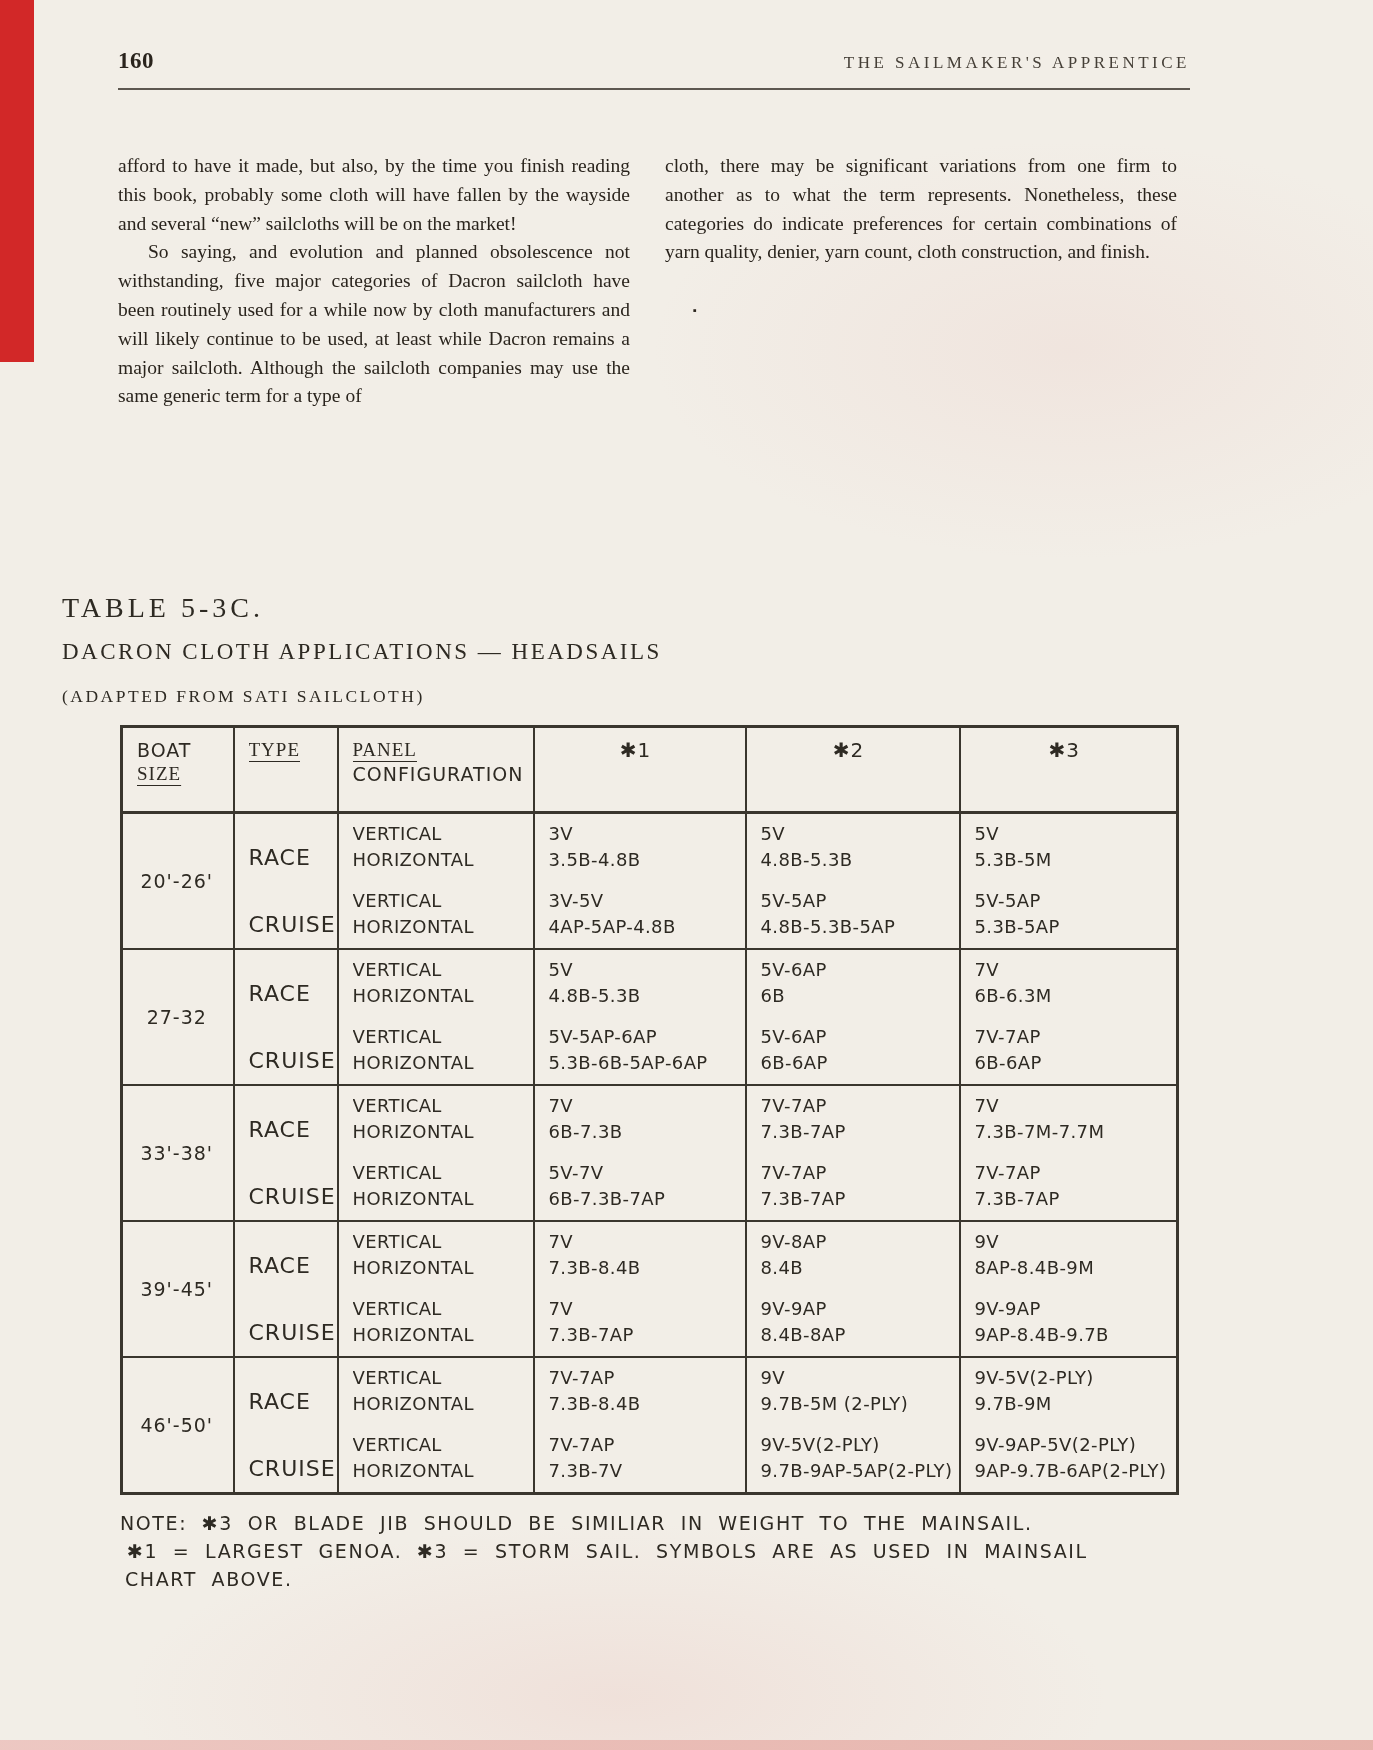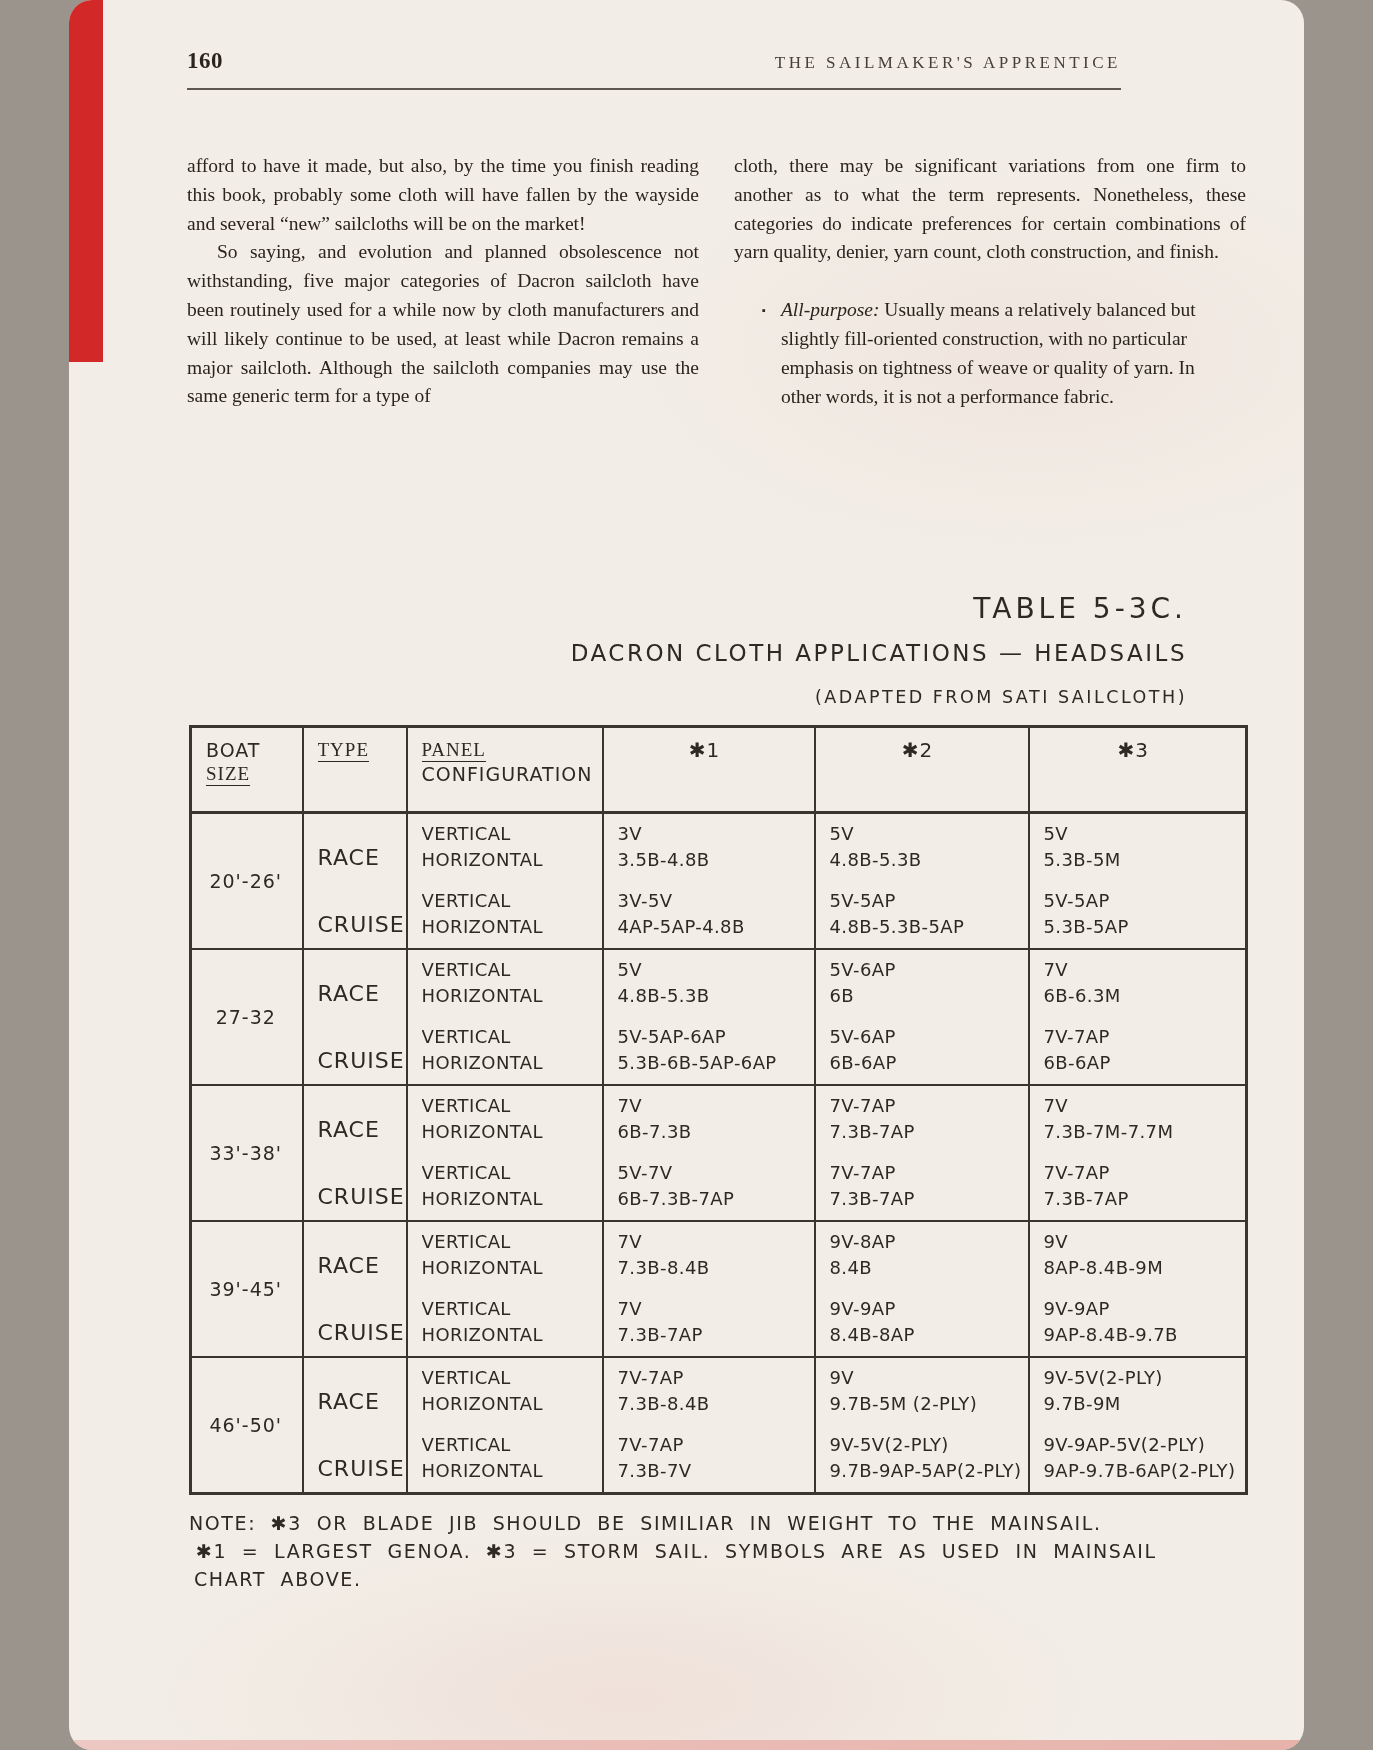--- a/index.html
+++ b/index.html
@@ -1,28 +1,27 @@
 <!DOCTYPE html>
 <html><head>
 <meta charset="utf-8">
 <style>
   * { margin:0; padding:0; box-sizing:border-box; }
   html,body { background:#9a948c; }
   .page {
     position:relative;
-    width:1235px; height:1750px;
+    width:1373px; height:1750px;
     margin:0 auto;
     background:
       radial-gradient(ellipse 600px 300px at 78% 20%, rgba(231,186,181,0.18), transparent 70%),
       radial-gradient(ellipse 700px 250px at 45% 97%, rgba(231,178,172,0.22), transparent 70%),
       #f2eee7;
     font-family:"Liberation Serif", serif;
     color:#2a241d;
     overflow:hidden;
-    border-radius:23px;
   }
   .edge-red { position:absolute; left:0; top:0; width:34px; height:362px; }
   .edge-bottom { position:absolute; left:0; bottom:0; width:100%; height:10px;
     background:linear-gradient(to right, rgba(236,193,188,.85), rgba(228,168,160,.85)); }
 
   
   .pagehead { position:absolute; top:48px; left:118px; right:183px;
     display:flex; justify-content:space-between; align-items:baseline; }
   .pagenum { font-weight:bold; font-size:23px; letter-spacing:.5px; }
   .running { font-size:17px; letter-spacing:3.5px; color:#453f37; }
@@ -35,21 +34,21 @@
   .bullet { margin-top:29px; display:flex; padding-left:28px; padding-right:34px; }
   .bullet .marker { font-size:11px; line-height:28.8px; margin-right:15px; color:#2a241d; }
   .bullet .btext { flex:1; text-align:left; }
   .bullet .term { font-style:italic; }
 
   
   .hw { font-family:"DejaVu Sans", sans-serif; color:#2e2a23; letter-spacing:1px; }
 
   
   .table-wrap { position:absolute; top:592px; left:120px; width:1056px; }
-  .tbl-title { text-align:right; transform:translateX(-58px); }
+  .tbl-title { text-align:left; transform:translateX(-58px);font-family:Liberation Serif, serif; }
   .tt1 { font-size:28px; letter-spacing:4px; }
   .tt2 { font-size:23px; letter-spacing:2.5px; margin-top:15px; }
   .tt3 { font-size:17.5px; letter-spacing:2.5px; margin-top:21px; }
 
   table { border-collapse:collapse; width:100%; margin-top:18px;
     border:3px solid #3a362e; table-layout:fixed; }
   col.c0{width:112px} col.c1{width:104px} col.c2{width:196px}
   col.c3{width:212px} col.c4{width:214px} col.c5{width:218px}
   th, td { border-left:2px solid #3a362e; border-right:2px solid #3a362e; }
   thead th { border-bottom:3px solid #3a362e; padding:10px 8px 25px 14px;
@@ -85,21 +84,20 @@
 
   <div class="cols">
     <div class="col">
       <p>afford to have it made, but also, by the time you finish reading this book, probably some cloth will have fallen by the wayside and several “new” sailcloths will be on the market!</p>
       <p class="indent">So saying, and evolution and planned obsolescence not withstanding, five major categories of Dacron sailcloth have been routinely used for a while now by cloth manufacturers and will likely continue to be used, at least while Dacron remains a major sailcloth. Although the sailcloth companies may use the same generic term for a type of</p>
     </div>
     <div class="col">
       <p>cloth, there may be significant variations from one firm to another as to what the term represents. Nonetheless, these categories do indicate preferences for certain combinations of yarn quality, denier, yarn count, cloth construction, and finish.</p>
       <div class="bullet">
         <span class="marker">▪</span>
-        <p class="btext"><span class="term">All-purpose:</span><span> Usually means a relatively balanced but slightly fill-oriented construction, with no particular emphasis on tightness of weave or quality of yarn. In other words, it is not a performance fabric.</span></p>
       </div>
     </div>
   </div>
 
   <div class="table-wrap">
     <div class="tbl-title hw">
       <div class="tt1">TABLE 5-3C.</div>
       <div class="tt2">DACRON CLOTH APPLICATIONS — HEADSAILS</div>
       <div class="tt3">(ADAPTED FROM SATI SAILCLOTH)</div>
     </div>

